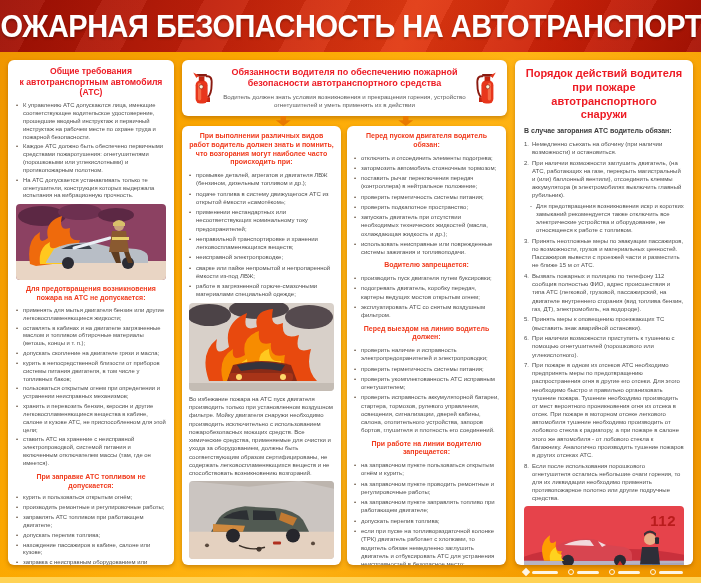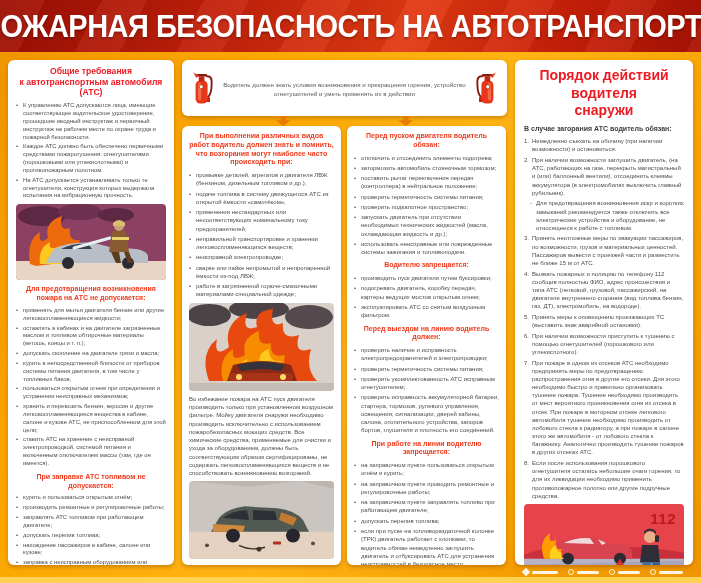--- a/index.html
+++ b/index.html
@@ -130,20 +130,21 @@
         <path d="M20 8 Q28 6 27 18 Q27 30 22 34" stroke="#8a1a10" stroke-width="2.4" fill="none"></path>
         <path d="M20 34 L25 34 L25 40 L20 40 Z" fill="#c42511"></path>
         <rect x="7" y="13" width="15" height="29" rx="6" fill="#e8361c"></rect>
         <rect x="10" y="16" width="4" height="22" rx="2" fill="#f46a46"></rect>
         <rect x="11" y="8" width="7" height="6" fill="#c42511"></rect>
         <path d="M8 8 L21 8 L21 5 L8 5 Z" fill="#8a1a10"></path>
         <path d="M4 3 L11 7 L8 10 Z" fill="#e8361c"></path>
         <circle cx="14" cy="21" r="2.6" fill="#f9f3da" stroke="#8a1a10" stroke-width="0.8"></circle>
       </svg>
       <div class="hd">
+        <div class="red-title t">Обязанности водителя по обеспечению пожарной безопасности автотранспортного средства</div>
         <div class="s">Водитель должен знать условия возникновения и прекращения горения, устройство огнетушителей и уметь применять их в действии</div>
       </div>
       <svg class="ext-icon" viewBox="0 0 30 46" style="transform:scaleX(-1);">
         <path d="M20 8 Q28 6 27 18 Q27 30 22 34" stroke="#8a1a10" stroke-width="2.4" fill="none"></path>
         <path d="M20 34 L25 34 L25 40 L20 40 Z" fill="#c42511"></path>
         <rect x="7" y="13" width="15" height="29" rx="6" fill="#e8361c"></rect>
         <rect x="10" y="16" width="4" height="22" rx="2" fill="#f46a46"></rect>
         <rect x="11" y="8" width="7" height="6" fill="#c42511"></rect>
         <path d="M8 8 L21 8 L21 5 L8 5 Z" fill="#8a1a10"></path>
         <path d="M4 3 L11 7 L8 10 Z" fill="#e8361c"></path>
@@ -237,22 +238,23 @@
             <li>на заправочном пункте проводить ремонтные и регулировочные работы;</li>
             <li>на заправочном пункте заправлять топливо при работающем двигателе;</li>
             <li>допускать перелив топлива;</li>
             <li>если при пуске на топливораздаточной колонке (ТРК) двигатель работает с хлопками, то водитель обязан немедленно заглушить двигатель и отбуксировать АТС для устранения неисправностей в безопасное место;</li>
           </ul>
       </div>
     </div>
   </div>
 
   <div class="card col-right">
-    <div class="red-title" style="font-size:14px;">
+    <div class="red-title" style="font-size:11px;">
       <div>Порядок действий водителя</div>
+      <div>при пожаре автотранспортного</div>
       <div>снаружи</div>
     </div>
     <div class="right-sub">В случае загорания АТС водитель обязан:</div>
     <div>
 
         <div class="step">
           <span class="n">1.</span>
           <span>Немедленно съехать на обочину (при наличии возможности) и остановиться.</span>
         </div>
 

